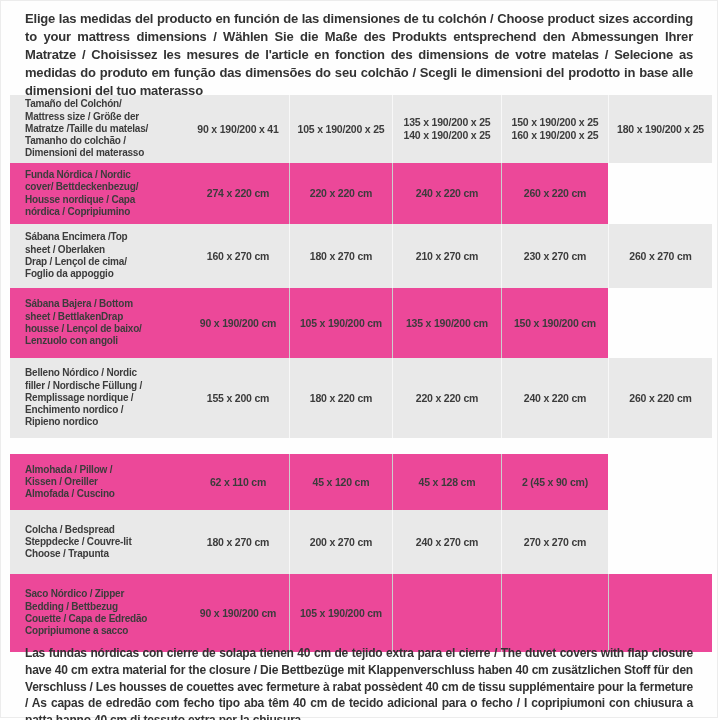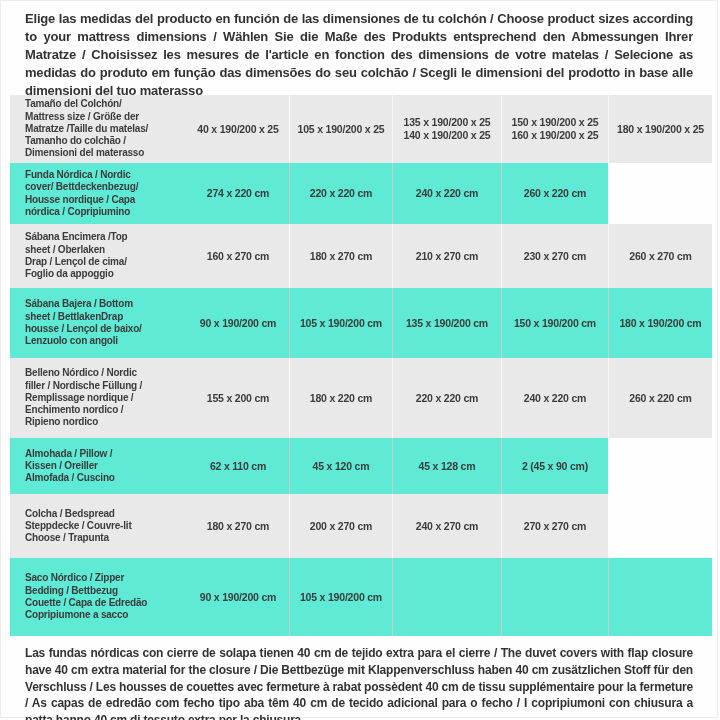--- a/index.html
+++ b/index.html
@@ -33,21 +33,21 @@
   .size-table {
     position: absolute;
     top: 94px; left: 9px;
     width: 702px;
   }
   .row {
     display: grid;
     grid-template-columns: 177px 102px 103px 109px 107px 104px;
   }
   .row.shade .cell { background: #e9e9e9; }
-  .row.white .cell { background: #5eead4; }
+  .row.white .cell { background: #ec4899; }
   .cell {
     display: flex;
     align-items: center;
     box-sizing: border-box;
     white-space: pre-line;
     font-weight: 700;
     letter-spacing: -0.2px;
   }
   .cell.label {
     justify-content: flex-start;
@@ -67,21 +67,21 @@
   }
   
   .cell.sep { border-left: 1px solid #cdcdcd; }
   .row.shade .cell.sep { border-left-color: #f8f8f8; }
   
   .r1 .cell { min-height: 68px; }
   .r2 .cell { min-height: 61px; }
   .r3 .cell { min-height: 64px; }
   .r4 .cell { min-height: 70px; }
   .r5 .cell { min-height: 80px; }
-  .r6 .cell { min-height: 56px; }
+  .r6 .cell { min-height: 56px; margin-top: 16px; }
   .r7 .cell { min-height: 64px; }
   .r8 .cell { min-height: 78px; }
   
   .footnote {
     position: absolute;
     top: 644px; left: 24px; right: 24px;
     margin: 0;
     font-size: 12px;
     line-height: 16.8px;
     font-weight: 700;
@@ -98,21 +98,21 @@
   <p class="intro">Elige las medidas del producto en función de las dimensiones de tu colchón / Choose product sizes according to your mattress dimensions / Wählen Sie die Maße des Produkts entsprechend den Abmessungen Ihrer Matratze / Choisissez les mesures de l'article en fonction des dimensions de votre matelas / Selecione as medidas do produto em função das dimensões do seu colchão / Scegli le dimensioni del prodotto in base alle dimensioni del tuo materasso</p>
 
   <div class="size-table">
 
     <div class="row shade r1">
       <div class="cell label">Tamaño del Colchón/
 Mattress size / Größe der
 Matratze /Taille du matelas/
 Tamanho do colchão /
 Dimensioni del materasso</div>
-      <div class="cell val">40 x 190/200 x 25</div>
+      <div class="cell val">90 x 190/200 x 41</div>
       <div class="cell val sep">105 x 190/200 x 25</div>
       <div class="cell val sep">135 x 190/200 x 25
 140 x 190/200 x 25</div>
       <div class="cell val sep">150 x 190/200 x 25
 160 x 190/200 x 25</div>
       <div class="cell val sep">180 x 190/200 x 25</div>
     </div>
 
     <div class="row white r2">
       <div class="cell label">Funda Nórdica /  Nordic
@@ -139,21 +139,20 @@
 
     <div class="row white r4">
       <div class="cell label">Sábana Bajera / Bottom
 sheet / BettlakenDrap
 housse / Lençol de baixo/
 Lenzuolo con angoli</div>
       <div class="cell val">90 x 190/200 cm</div>
       <div class="cell val sep">105 x 190/200 cm</div>
       <div class="cell val sep">135 x 190/200 cm</div>
       <div class="cell val sep">150 x 190/200 cm</div>
-      <div class="cell val sep">180 x 190/200 cm</div>
     </div>
 
     <div class="row shade r5">
       <div class="cell label">Belleno Nórdico / Nordic
 filler / Nordische Füllung /
 Remplissage nordique /
 Enchimento nordico /
 Ripieno nordico</div>
       <div class="cell val">155 x 200 cm</div>
       <div class="cell val sep">180 x 220 cm</div>

